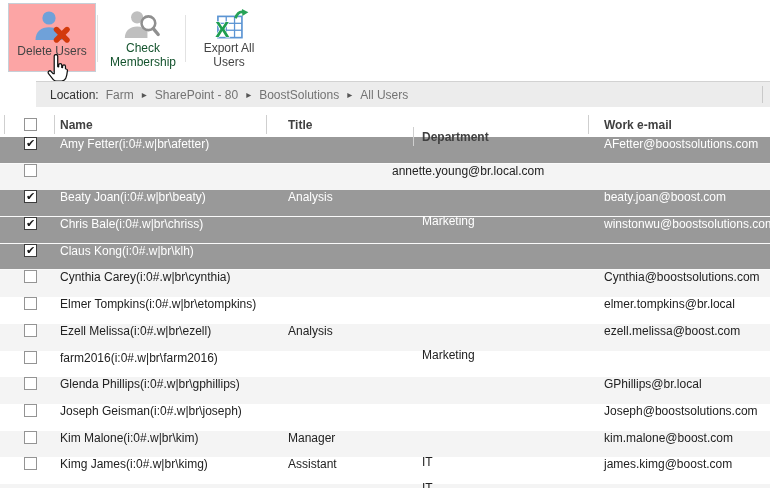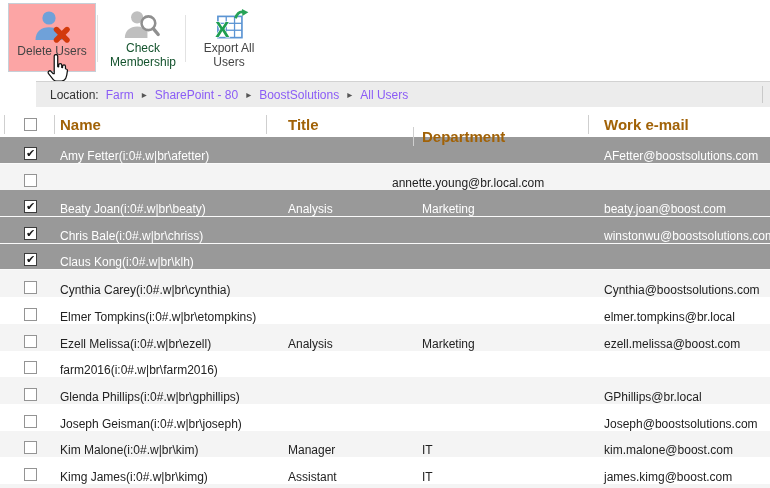--- a/index.html
+++ b/index.html
@@ -18,39 +18,39 @@
   .btn-export{left:187px;top:4px;width:84px;height:66px;}
   .tb-sep{position:absolute;top:15px;width:1px;height:47px;background:#e2e2e2;}
   .sep1{left:97px;} .sep2{left:185px;}
   .cursor{position:absolute;left:44px;top:54px;width:26px;height:31px;}
 
   
   .breadcrumb{position:absolute;top:81px;left:0;right:0;height:26px;box-sizing:border-box;
               background:#ececec;border-top:1px solid #d2d2d2;display:flex;align-items:center;
               padding-left:14px;font-size:12px;color:#333;margin-left:36px;}
   .bc-prefix{margin-right:7px;}
-  .bc-item{color:#8b5cf6;}
+  .bc-item{color:#737373;}
   .bc-sep{color:#555;font-size:10px;margin:0 8px;line-height:1;}
   .bc-tick{position:absolute;right:7px;top:4px;bottom:4px;width:1px;background:#c9c9c9;}
 
   
   .grid{position:absolute;top:112px;left:0;right:0;height:376px;overflow:hidden;background:#fff;}
-  .grid-header{display:flex;height:25px;align-items:center;font-weight:bold;font-size:15px;color:#a16207;}
+  .grid-header{display:flex;height:25px;align-items:center;font-weight:bold;font-size:12px;color:#404040;}
   .cell{box-sizing:border-box;white-space:nowrap;overflow:hidden;}
   .c-check{width:54px;padding-left:24px;}
   .c-name{width:212px;padding-left:6px;}
   .c-title{width:147px;padding-left:22px;}
   .c-dept{width:175px;padding-left:9px;margin-top:24px;}
   .c-email{flex:1;padding-left:16px;}
   .hcell{position:relative;height:100%;display:flex;align-items:center;}
   .hcell.c-name::before,.hcell.c-title::before,.hcell.c-dept::before,.hcell.c-email::before{
       content:"";position:absolute;left:0;top:3px;bottom:3px;width:1px;background:#cfcfcf;}
   .hcell.c-check::before{content:"";position:absolute;left:4px;top:3px;bottom:3px;width:1px;background:#cfcfcf;}
 
-  .row{display:flex;height:26.7px;align-items:flex-end;font-size:12px;color:#222;
+  .row{display:flex;height:26.7px;align-items:flex-start;font-size:12px;color:#222;
        background:#fff;box-sizing:border-box;}
   .row.alt{background:#f4f4f4;}
   .row.selected{background:#999999;color:#fff;border-bottom:1px solid #fafafa;}
 
   .checkbox{width:13px;height:13px;box-sizing:border-box;background:#fff;
             border:1px solid #949494;display:inline-block;position:relative;}
   .checkbox.checked{border-color:#3c3c3c;}
   .checkbox.checked::after{content:"\2714";position:absolute;left:0;top:-1px;width:100%;
             text-align:center;font-size:11px;line-height:13px;color:#141414;}
 </style>

